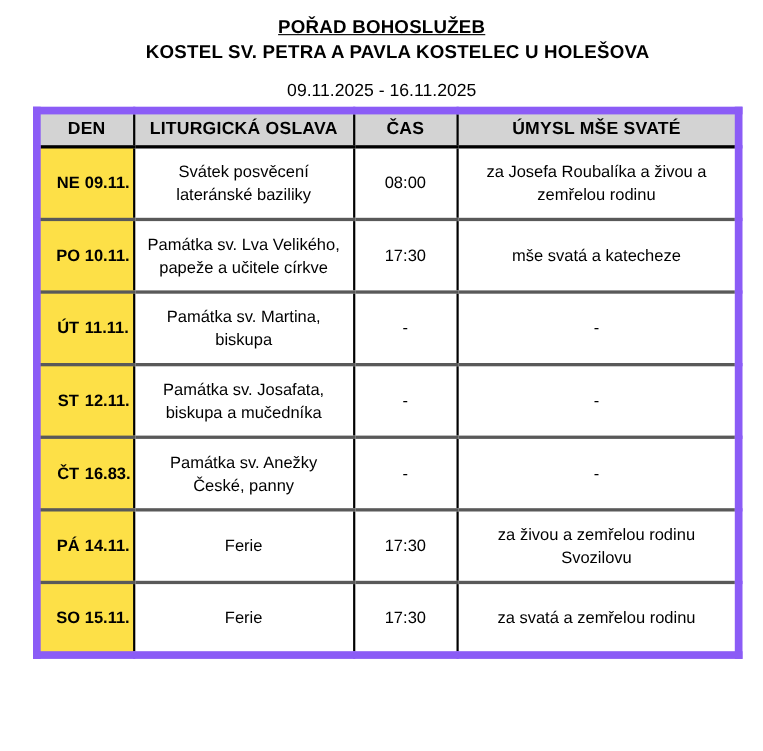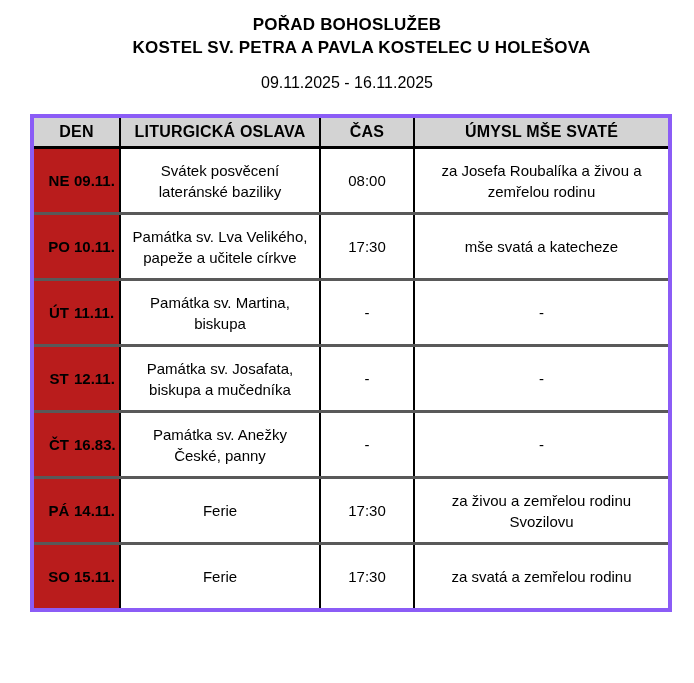--- a/index.html
+++ b/index.html
@@ -21,42 +21,43 @@
     top: 13px;
     left: 0;
     width: 100%;
     text-align: center;
   }
   .doc-title {
     font-size: 17px;
     font-weight: bold;
     line-height: 23px;
     letter-spacing: 0.2px;
+    text-decoration: underline;
   }
   .doc-subtitle {
     font-size: 17px;
     font-weight: bold;
     line-height: 23px;
     letter-spacing: 0.2px;
     margin-left: 29px;
   }
   .doc-daterange {
     font-size: 16px;
     font-weight: normal;
     line-height: 23px;
     margin-top: 12px;
   }
   table.schedule {
     position: absolute;
     left: 30px;
-    top: 114px;
+    top: 97px;
     width: 638px;
     border-collapse: collapse;
     table-layout: fixed;
-    border: 4px solid #8b5cf6;
+    border: 7px solid #8b5cf6;
   }
   table.schedule th {
     background: #d3d3d3;
     font-size: 16px;
     font-weight: bold;
     text-align: center;
     height: 26px;
     padding: 1px 4px;
     border-left: 2px solid #000000;
     border-right: 2px solid #000000;
@@ -72,21 +73,21 @@
     padding: 0 10px;
     line-height: 21px;
   }
   table.schedule tbody tr {
     height: 66px;
   }
   table.schedule tbody tr + tr td {
     border-top: 3px solid #595959;
   }
   td.day-cell {
-    background: #b91c1c;
+    background: #fde047;
     font-weight: bold;
     font-size: 16px;
     text-align: left;
     padding: 0 2px 0 6px;
     white-space: nowrap;
     margin-top: 34px;
   }
   td.day-cell .day-abbr {
     display: inline-block;
     min-width: 30px;

